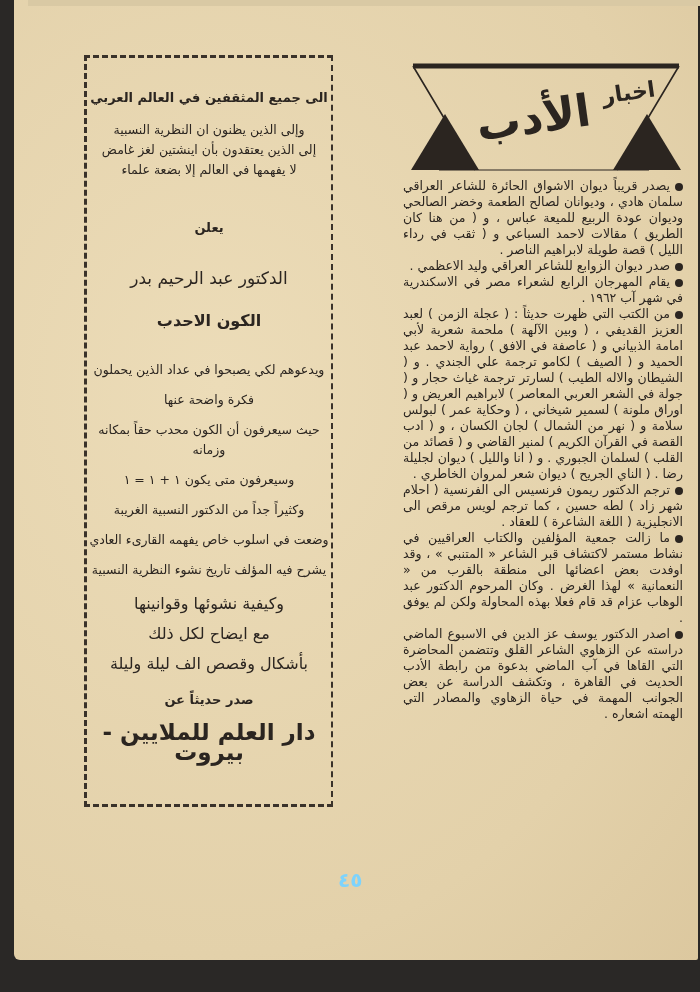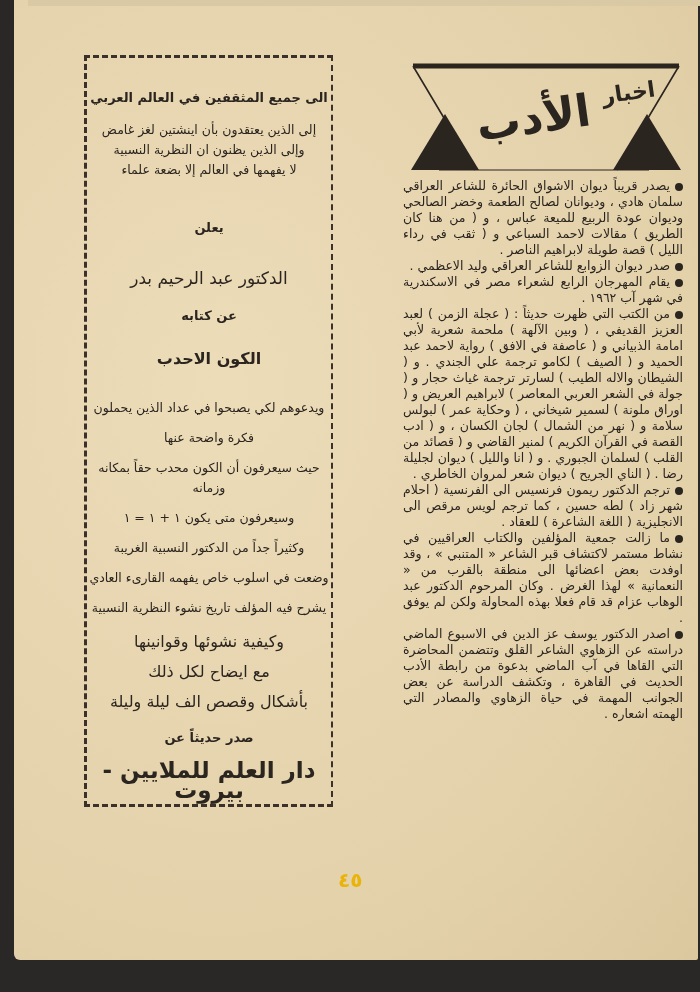--- a/index.html
+++ b/index.html
@@ -63,21 +63,21 @@
     .ad-about { font-weight:bold; font-size:13px; margin-top:18px; }
     .ad-book { font-weight:bold; font-size:16px; margin-top:18px; line-height:30px; }
     .ad-body { margin-top:24px;text-align:center; }
     .ad-body .ad-line { margin-bottom:10px; }
     .ad-features { margin-top:14px; }
     .ad-features .ad-line { margin-bottom:10px; font-size:16px; }
     .ad-published { font-weight:bold; font-size:13px; margin-top:16px; }
     .ad-publisher { font-size:23px; margin-top:12px; font-weight:bold; }
     .page-number {
       position:absolute; left:338px; top:868px; font-size:20px; font-weight:bold;
-      direction:rtl; color:#eab308;
+      direction:rtl; color:#7dd3fc;
     }
   </style>
 </head>
 <body>
 
 <div class="page"></div>
 <div class="page-top-strip"></div>
 
 <section class="right-col">
   <div class="banner">
@@ -99,27 +99,26 @@
     <li class="news-item"><span class="bullet"></span><span>من الكتب التي ظهرت حديثاً : ( عجلة الزمن ) لعبد العزيز القديفي ، ( وبين الآلهة ) ملحمة شعرية لأبي امامة الذبياني و ( عاصفة في الافق ) رواية لاحمد عبد الحميد و ( الصيف ) لكامو ترجمة علي الجندي . و ( الشيطان والاله الطيب ) لسارتر ترجمة غياث حجار و ( جولة في الشعر العربي المعاصر ) لابراهيم العريض و ( اوراق ملونة ) لسمير شيخاني ، ( وحكاية عمر ) لبولس سلامة و ( نهر من الشمال ) لجان الكسان ، و ( ادب القصة في القرآن الكريم ) لمنير القاضي و ( قصائد من القلب ) لسلمان الجبوري . و ( انا والليل ) ديوان لجليلة رضا . ( الناي الجريح ) ديوان شعر لمروان الخاطري .</span></li>
     <li class="news-item"><span class="bullet"></span><span>ترجم الدكتور ريمون فرنسيس الى الفرنسية ( احلام شهر زاد ) لطه حسين ، كما ترجم لويس مرقص الى الانجليزية ( اللغة الشاعرة ) للعقاد .</span></li>
     <li class="news-item"><span class="bullet"></span><span>ما زالت جمعية المؤلفين والكتاب العراقيين في نشاط مستمر لاكتشاف قبر الشاعر « المتنبي » ، وقد اوفدت بعض اعضائها الى منطقة بالقرب من « النعمانية » لهذا الغرض . وكان المرحوم الدكتور عبد الوهاب عزام قد قام فعلا بهذه المحاولة ولكن لم يوفق .</span></li>
     <li class="news-item"><span class="bullet"></span><span>اصدر الدكتور يوسف عز الدين في الاسبوع الماضي دراسته عن الزهاوي الشاعر القلق وتتضمن المحاضرة التي القاها في آب الماضي بدعوة من رابطة الأدب الحديث في القاهرة ، وتكشف الدراسة عن بعض الجوانب المهمة في حياة الزهاوي والمصادر التي الهمته اشعاره .</span></li>
   </ul>
 </section>
 
 <section class="ad-box">
   <p class="ad-line ad-heading">الى جميع المثقفين في العالم العربي</p>
   <div class="ad-intro">
+    <p class="ad-line">وإلى الذين يظنون ان النظرية النسبية</p>
     <p class="ad-line">إلى الذين يعتقدون بأن اينشتين لغز غامض</p>
-    <p class="ad-line">وإلى الذين يظنون ان النظرية النسبية</p>
     <p class="ad-line">لا يفهمها في العالم إلا بضعة علماء</p>
   </div>
   <p class="ad-line ad-announce">يعلن</p>
   <p class="ad-line ad-author">الدكتور عبد الرحيم بدر</p>
-  <p class="ad-line ad-about">عن كتابه</p>
   <p class="ad-line ad-book">الكون الاحدب</p>
   <div class="ad-body">
     <p class="ad-line">ويدعوهم لكي يصبحوا في عداد الذين يحملون</p>
     <p class="ad-line">فكرة واضحة عنها</p>
     <p class="ad-line">حيث سيعرفون أن الكون محدب حقاً بمكانه وزمانه</p>
     <p class="ad-line">وسيعرفون متى يكون ١ + ١ = ١</p>
     <p class="ad-line">وكثيراً جداً من الدكتور النسبية الغريبة</p>
     <p class="ad-line">وضعت في اسلوب خاص يفهمه القارىء العادي</p>
     <p class="ad-line">يشرح فيه المؤلف تاريخ نشوء النظرية النسبية</p>
   </div>

